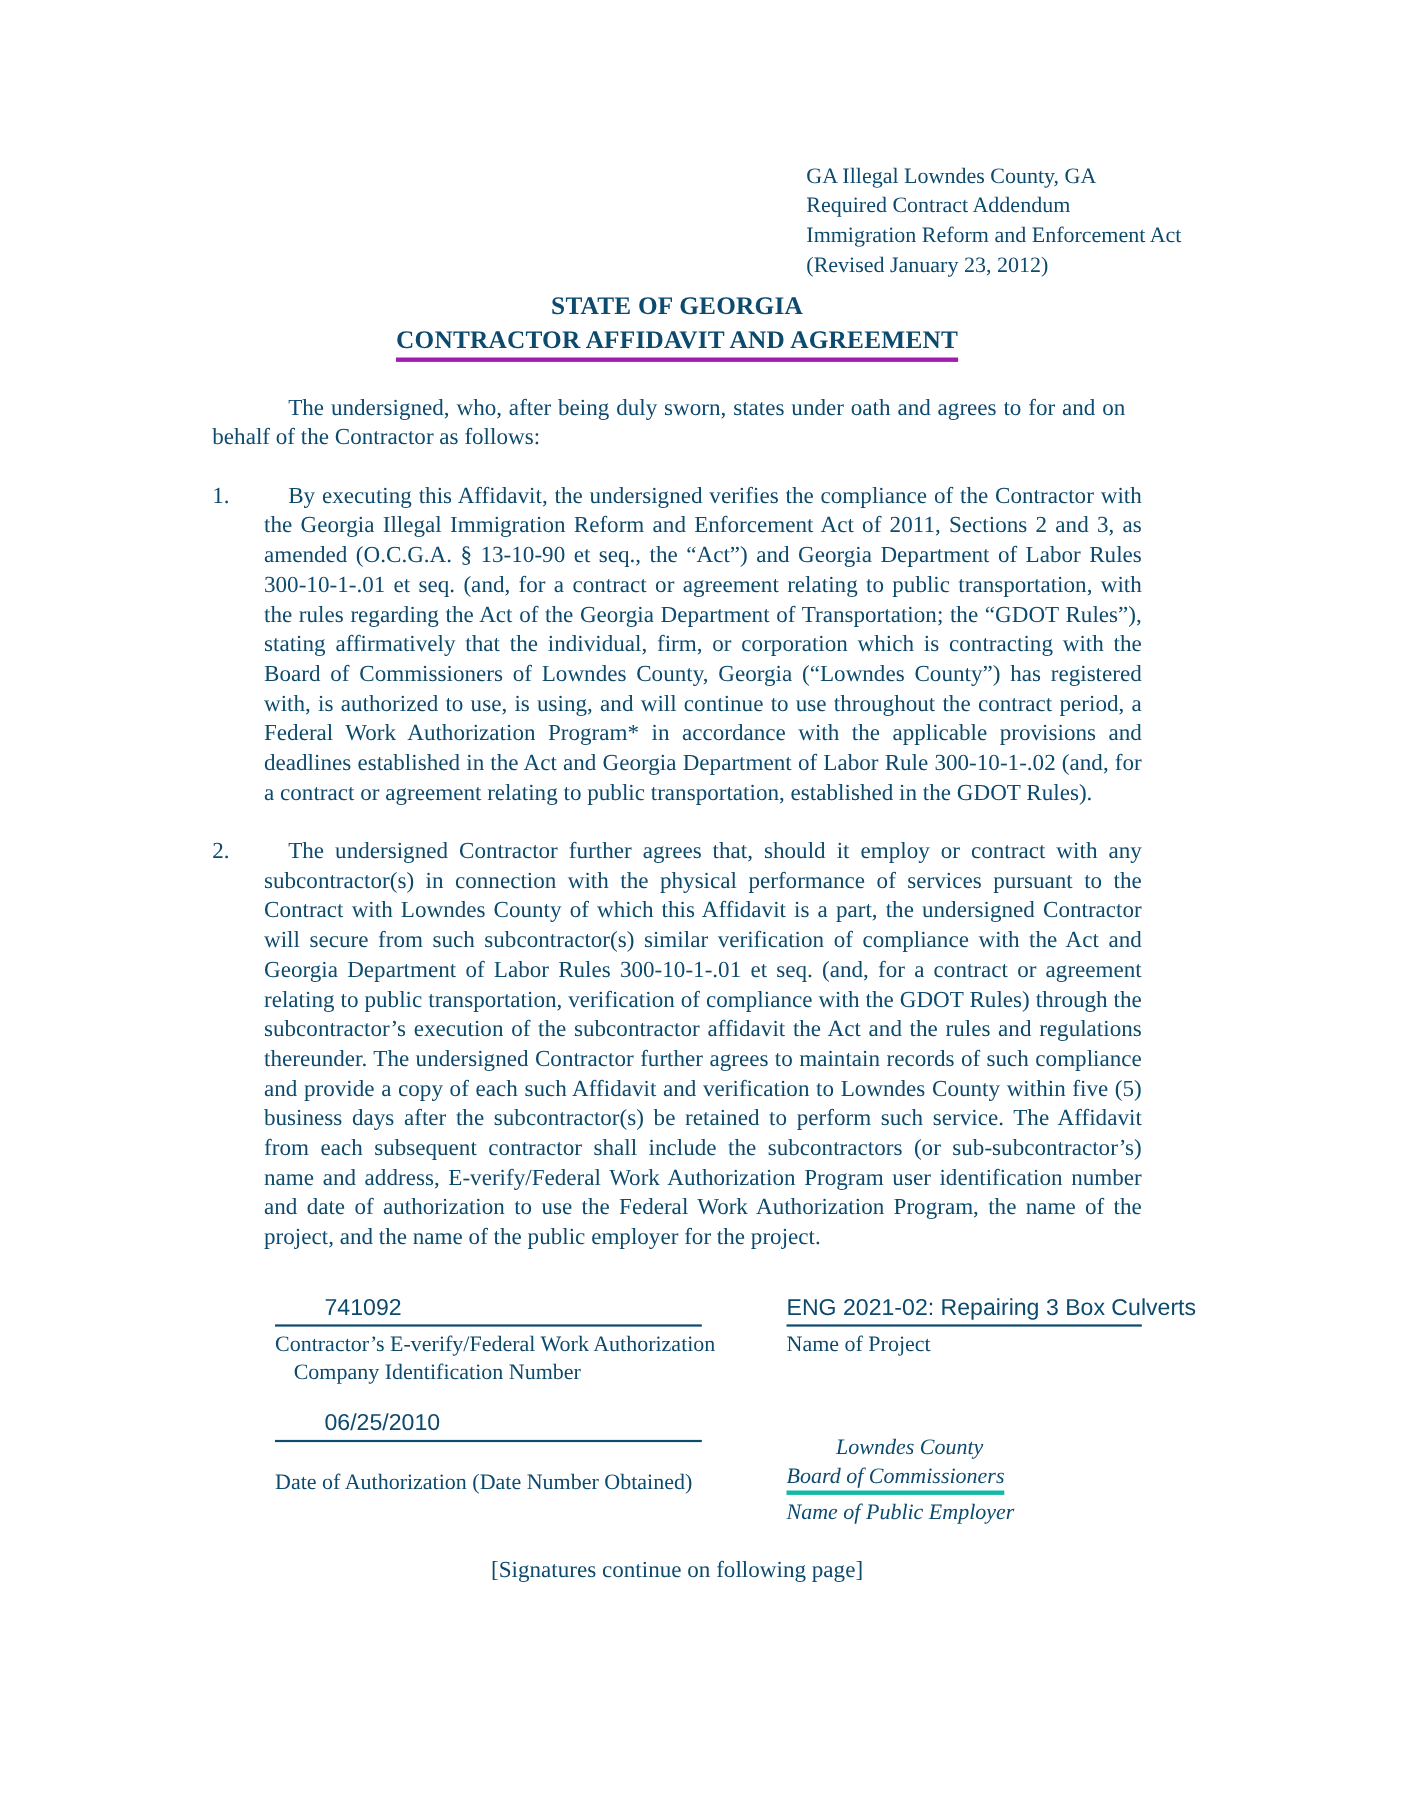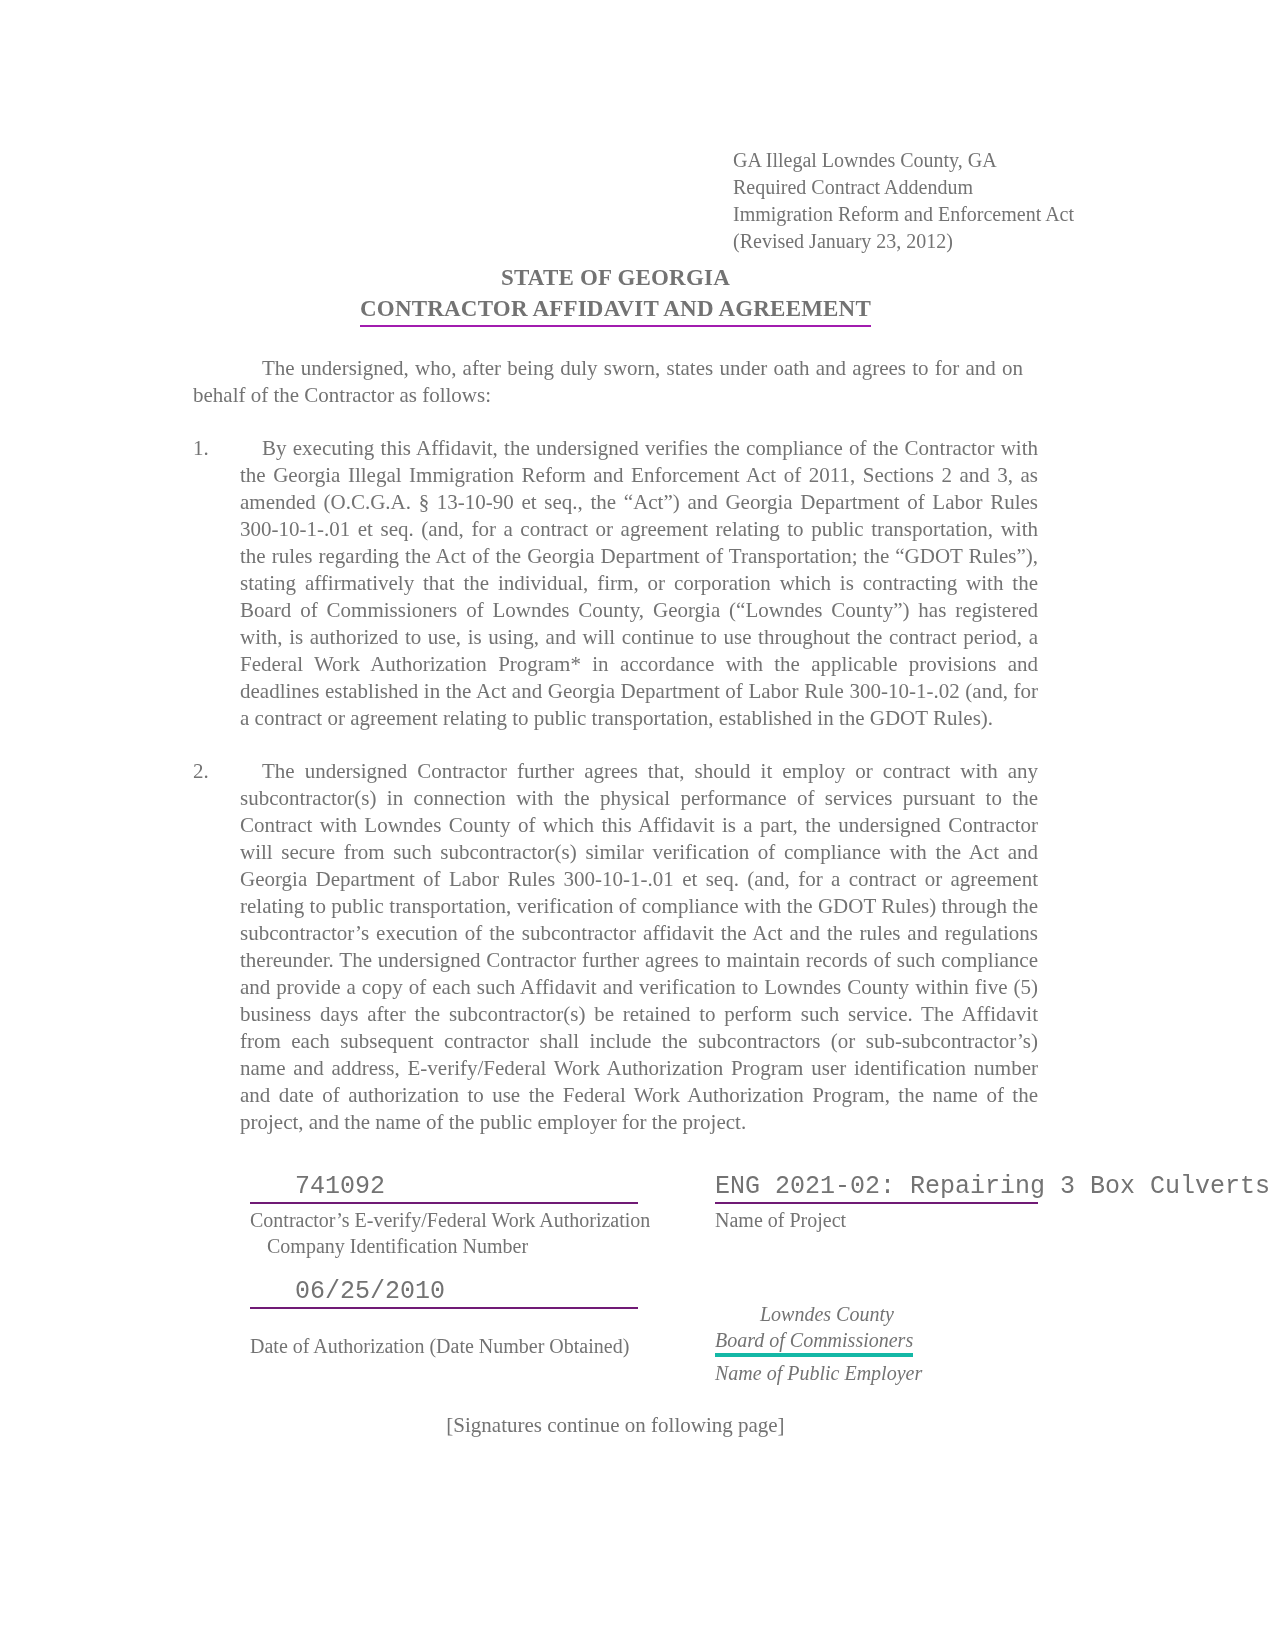--- a/index.html
+++ b/index.html
@@ -2,40 +2,40 @@
 <html><head>
 <meta charset="utf-8">
 <style>
   html, body { margin:0; padding:0; background:#ffffff; }
   .page {
     width:1275px; height:1651px;
     padding:148px 237px 0 193px;
     box-sizing:border-box;
     font-family:"Liberation Serif","DejaVu Serif",serif;
     font-size:21px; line-height:27px;
-    color:#737373;
+    color:#0c4a6e;
     position:relative;
     overflow:hidden;
     background:#ffffff;
   }
   .header { position:absolute; top:147px; left:733px; font-size:20px; line-height:27px; }
   .header div { white-space:nowrap; }
   .title-block { margin-top:114px; text-align:center; font-weight:bold; font-size:23px; line-height:31px; letter-spacing:0.2px; }
-  .title-underline { display:inline-block; border-bottom:2px solid #a21caf; padding-bottom:1px; }
+  .title-underline { display:inline-block; border-bottom:4px solid #a21caf; padding-bottom:1px; }
   .intro { margin:28px 15px 0 0; text-indent:69px; text-align:justify; }
   .item { display:flex; margin-top:26px; }
   .item .num { width:47px; flex:0 0 47px; }
   .item .txt { flex:1; text-align:justify; text-indent:22px; }
   .form { display:flex; margin-top:40px; font-size:20px; line-height:26px; align-items:flex-start; }
   .col-left { width:445px; padding-left:57px; box-sizing:border-box; }
   .col-right { width:323px; margin-left:77px; }
   .value {
-    font-family:Liberation Mono, monospace;
-    font-size:25px; line-height:22px;
-    border-bottom:2px solid #701a75;
+    font-family:Liberation Sans, sans-serif;
+    font-size:21px; line-height:22px;
+    border-bottom:2px solid #0c4a6e;
     padding-bottom:4px;
     white-space:nowrap;
   }
   .value.indent { padding-left:45px; }
   .label { margin-top:3px; white-space:nowrap; }
   .label + .label { margin-top:0;margin-left:17px; }
   .label-gap { margin-top:24px; }
   .field-date { margin-top:22px; }
   .field-employer { margin-top:68px;font-style:italic; }
   .employer-line1 { padding-left:45px; white-space:nowrap; }

